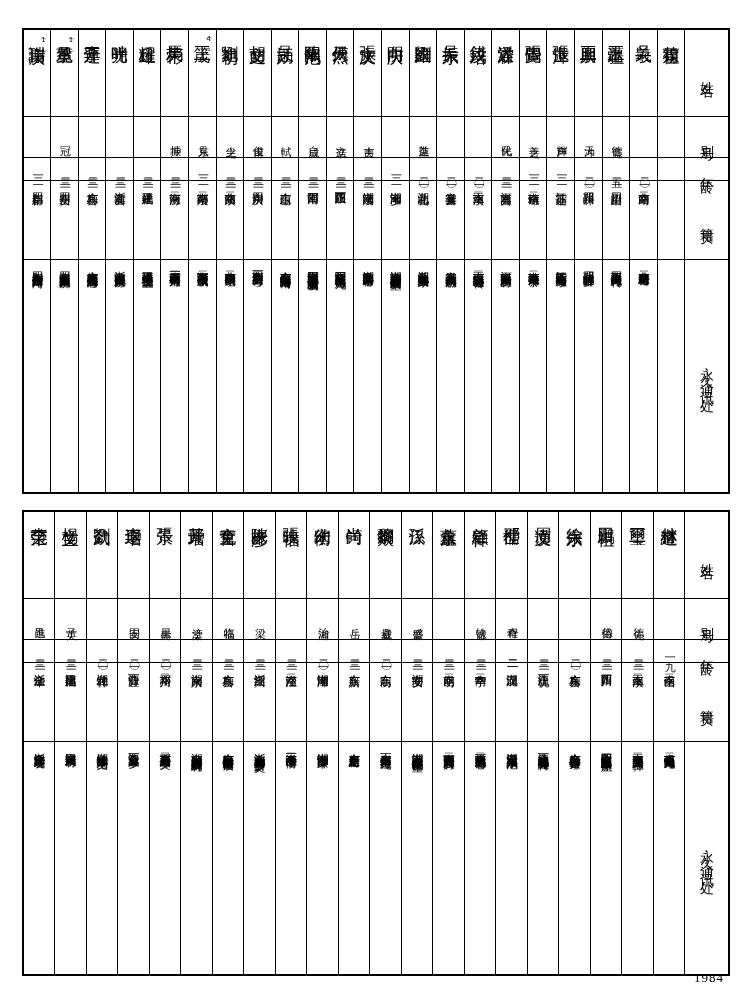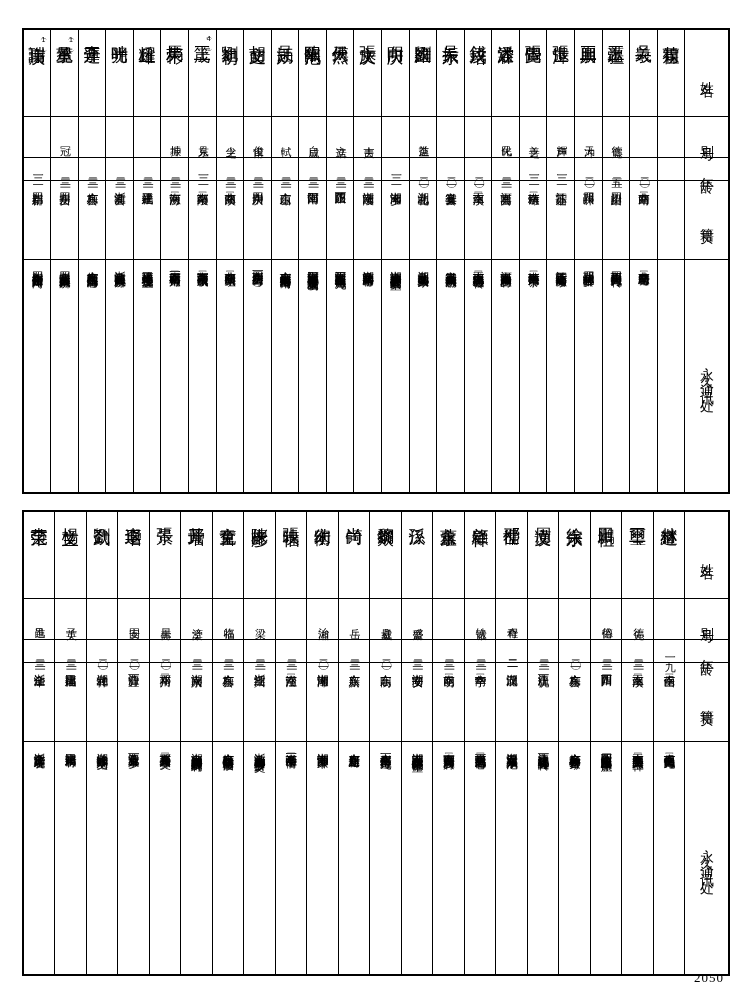--- a/index.html
+++ b/index.html
@@ -1339,14 +1339,14 @@
           </td>
           <td class="hdrcell">
             <div class="cellwrap center">
               <span class="v" style="font-size: 14px; letter-spacing: 8px;">永久通讯处</span>
             </div>
           </td>
         </tr>
     </tbody>
   </table>
 
-  <div class="pagenum">2050</div>
+  <div class="pagenum">1984</div>
 </div>
 
 </body></html>

